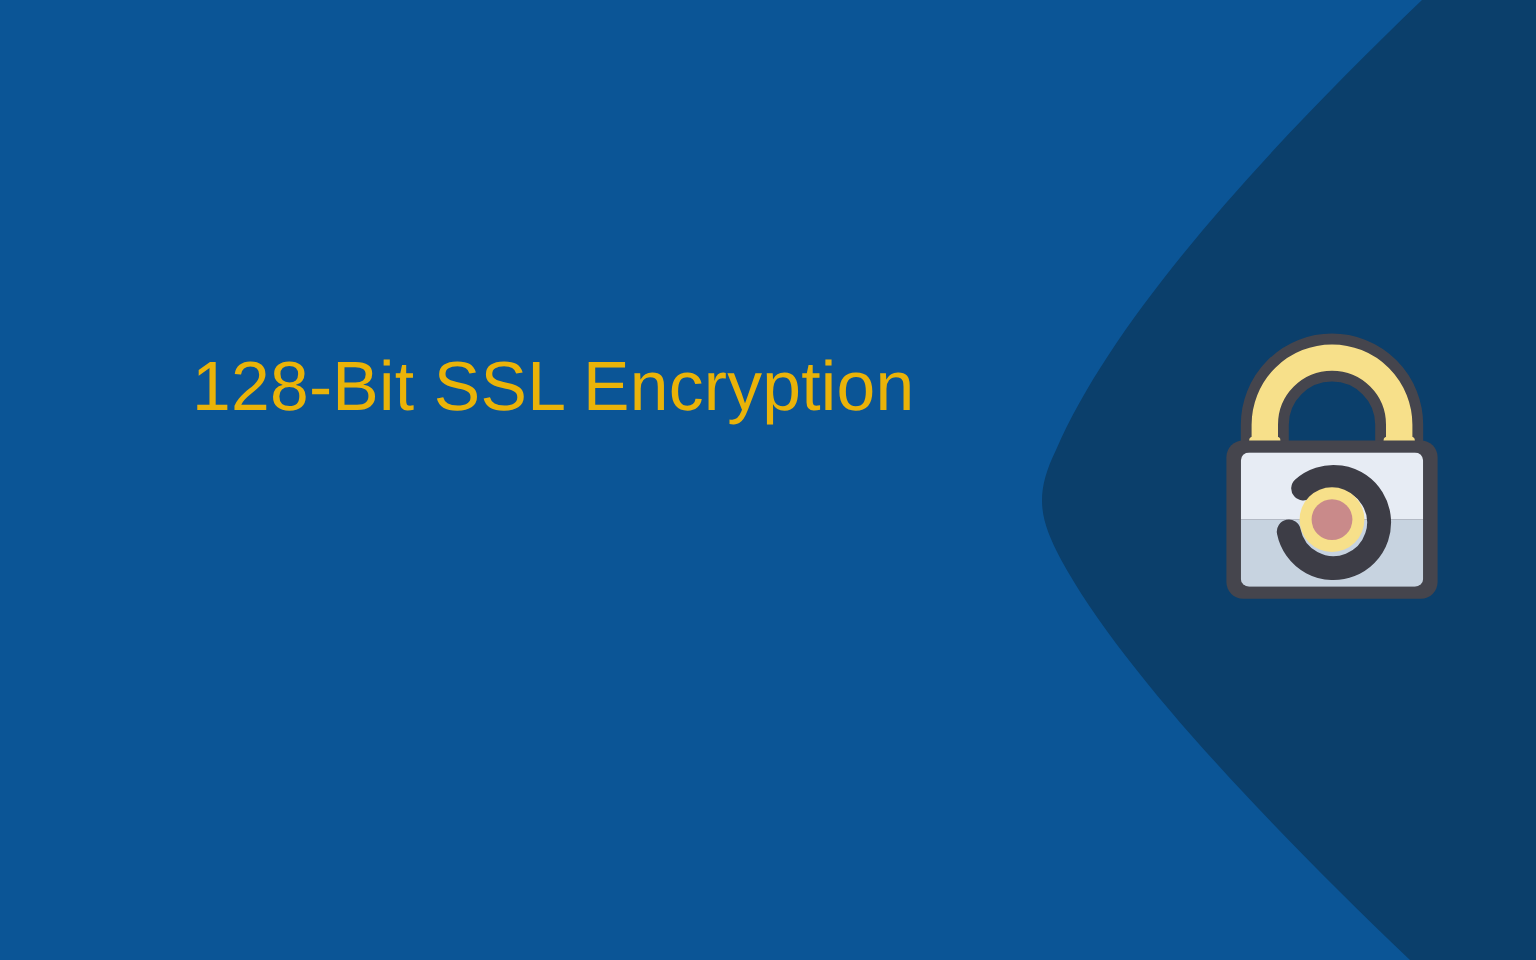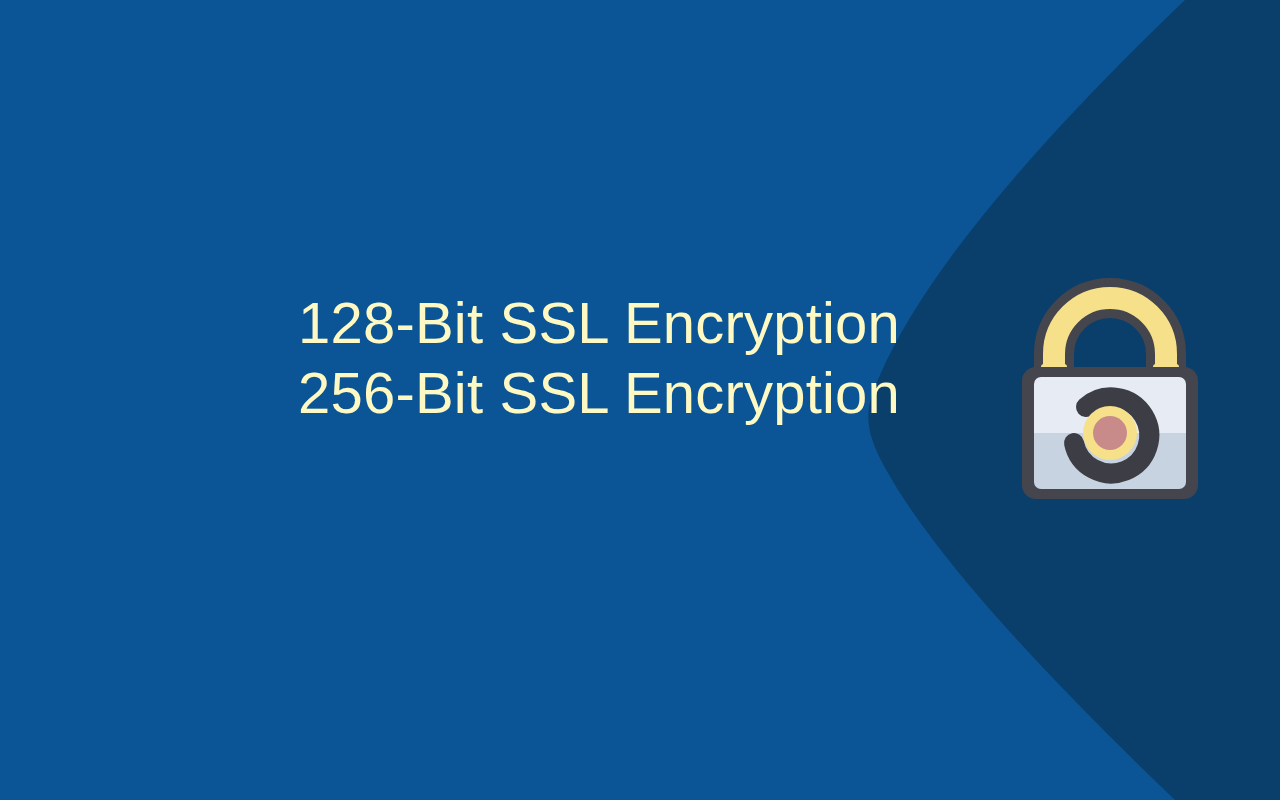--- a/index.html
+++ b/index.html
@@ -26,28 +26,29 @@
     height: 800px;
     display: block;
   }
 
   
   #headline {
     position: absolute;
     left: 0px;
     top: 288px;
     width: 900px;
-    text-align: right;
-    color: #fef9c3;
+    text-align: center;
+    color: #eab308;
     font-size: 58px;
     line-height: 70px;
     font-weight: 400;
     letter-spacing: 0.2px;
     white-space: nowrap;
     user-select: none;
+    padding-left: 11px;
   }
   #headline .hl-line {
     display: block;
   }
   #headline .hl-line.small {
     font-size: 56px;
   }
 
   
   #padlock {
@@ -71,21 +72,20 @@
              L 1185 0
              C 1060 120, 930 260, 880 375
              C 862 412, 866 432, 884 466
              C 935 560, 1060 690, 1175 800
              L 1280 800
              Z"></path>
   </svg>
 
   <div id="headline">
     <span class="hl-line">128-Bit SSL Encryption</span>
-    <span class="hl-line">256-Bit SSL Encryption</span>
   </div>
 
   <svg id="padlock" viewBox="0 0 204 246" aria-hidden="true">
 
     <path fill="none" stroke="#45454d" stroke-width="40" stroke-linecap="butt" d="M 46 118
              L 46 92
              A 56 56 0 0 1 158 92
              L 158 118"></path>
 
     <path fill="none" stroke="#f7e08a" stroke-width="22" stroke-linecap="butt" d="M 46 118

